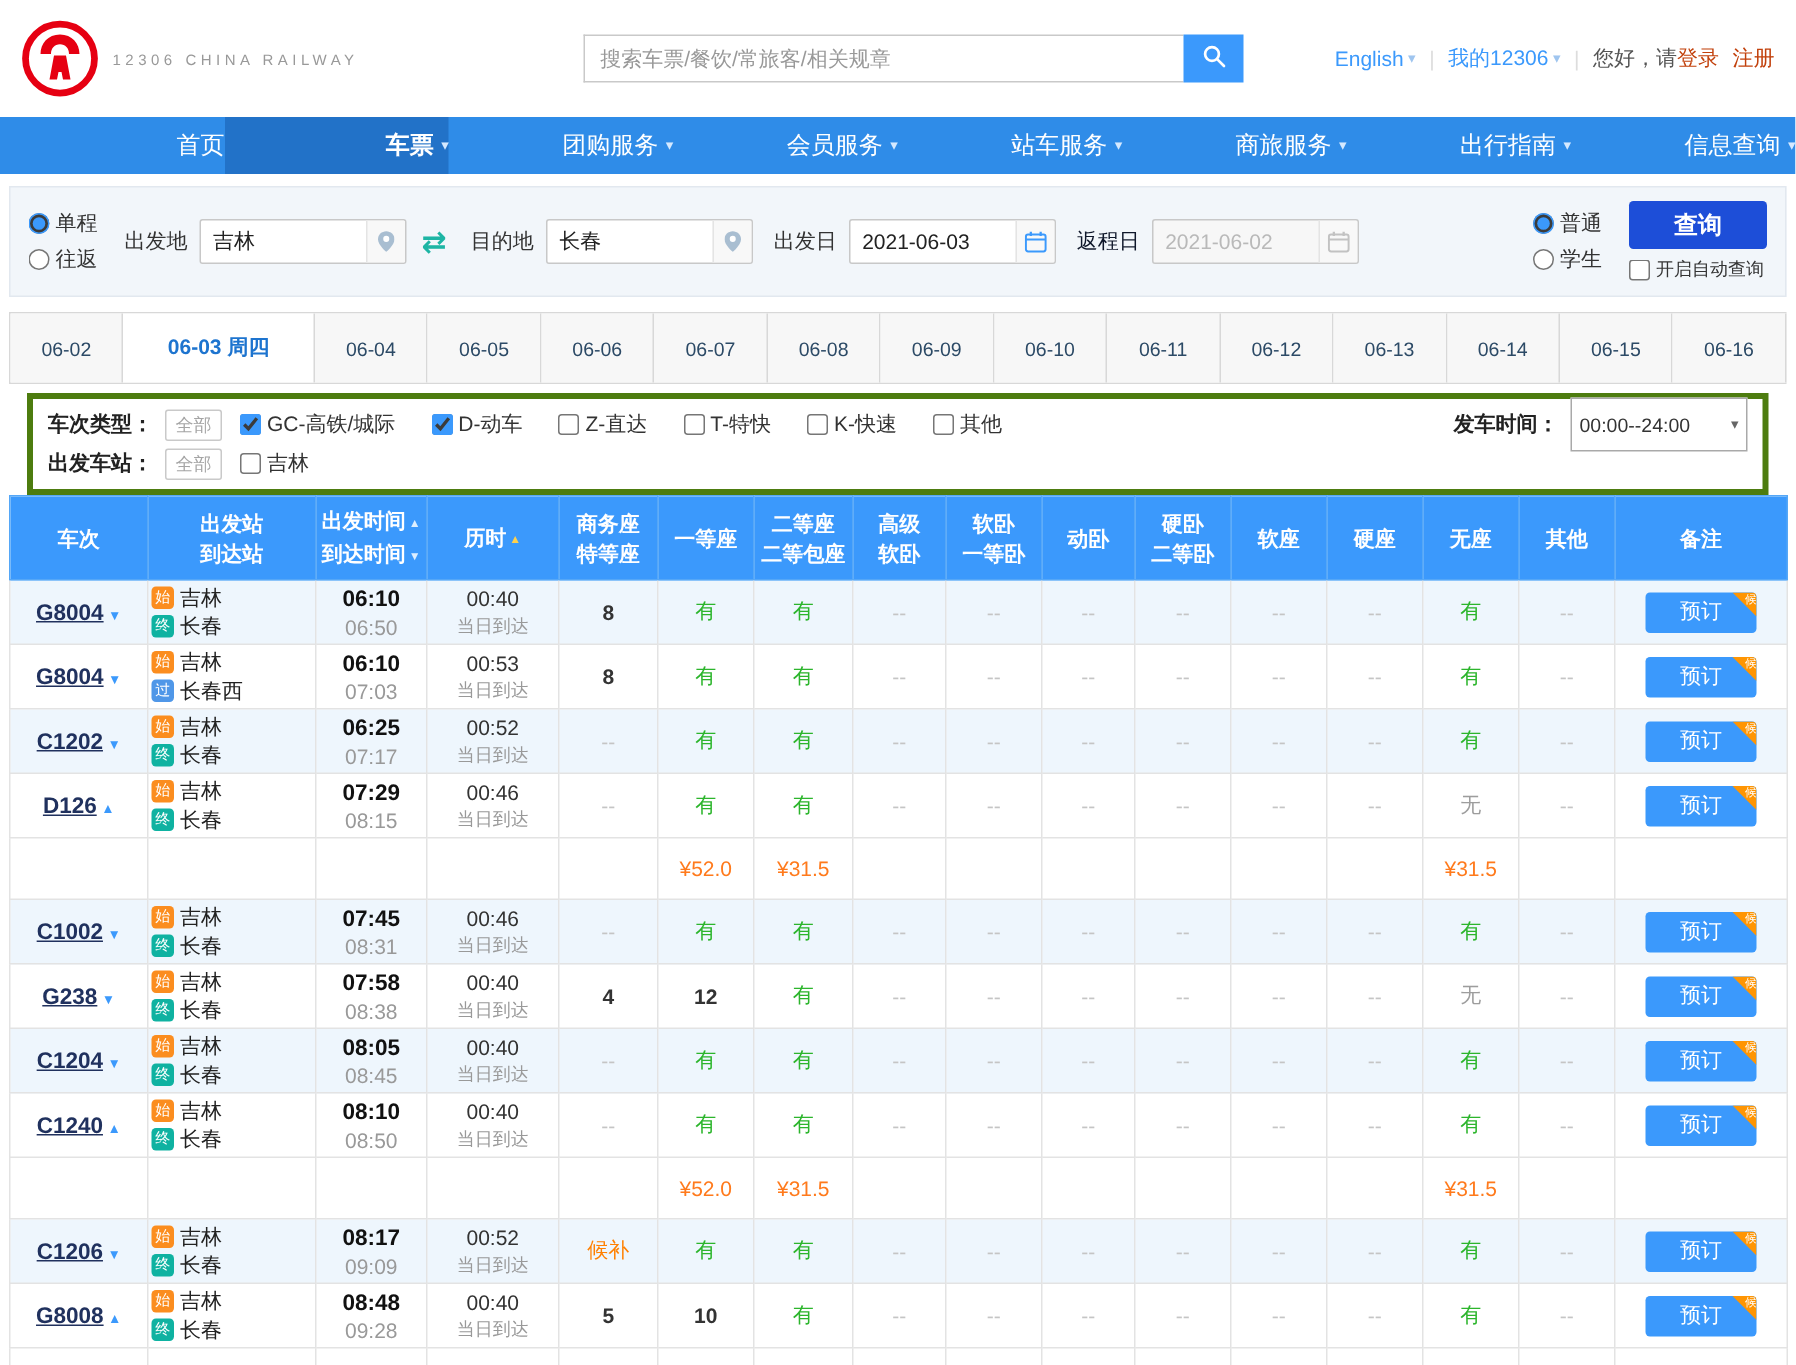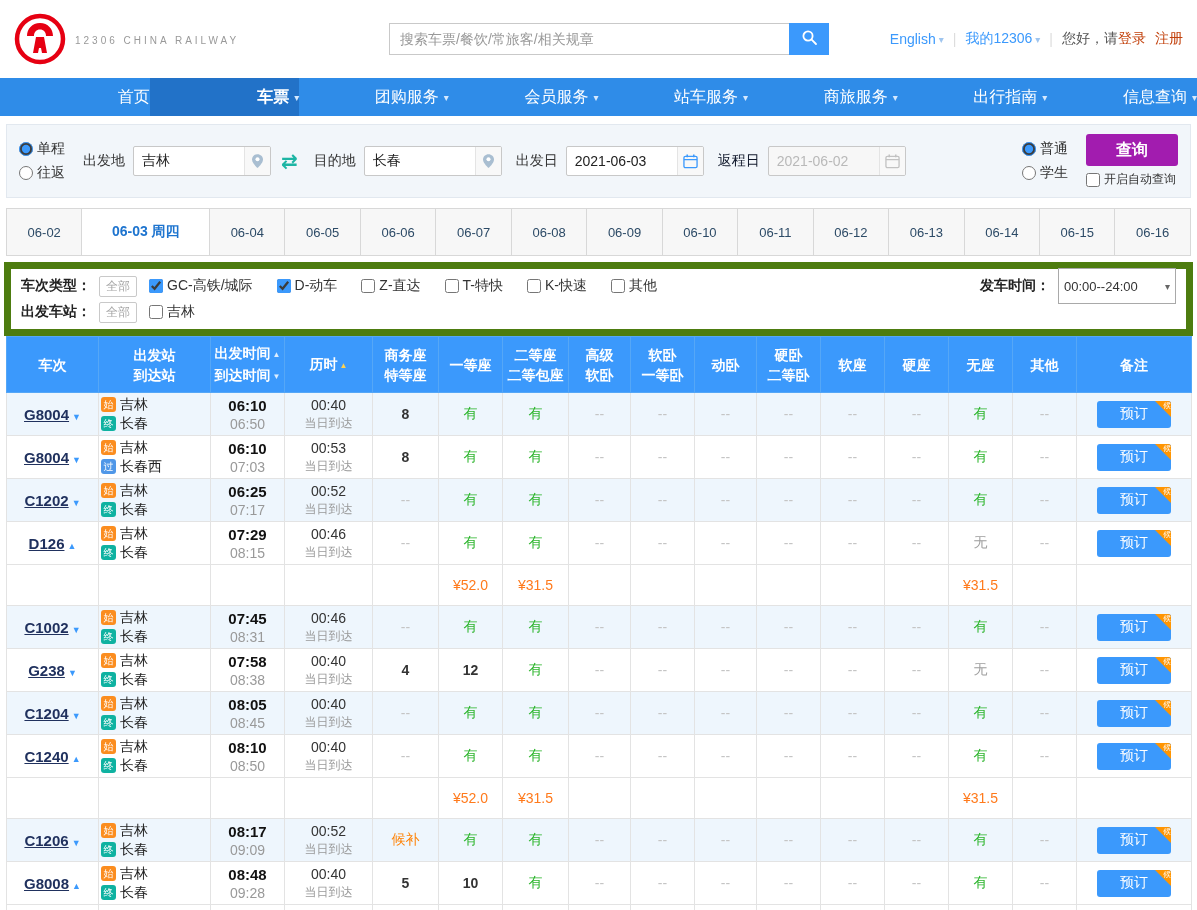--- a/index.html
+++ b/index.html
@@ -39,30 +39,30 @@
   .combo{display:flex;align-items:center;background:#fff;border:1px solid #c8c8c8;height:30px;width:138px;border-radius:2px;overflow:hidden}
   .combo input{flex:1;min-width:0;border:none;outline:none;padding:0 8px;font-size:14px;color:#222;background:transparent}
   .combo-icon{width:26px;height:100%;display:flex;align-items:center;justify-content:center;border-left:1px solid #e4e4e4;background:#f8f8f8;color:#3b99fc;cursor:pointer}
   .combo-icon.pin{color:#a9bed1}
   .combo.disabled{background:#f7f7f7}
   .combo.disabled input{color:#b9b9b9}
   .combo-icon.dim{color:#c2c2c2}
   .swap{font-size:20px;color:#1db5a4;font-weight:bold;margin:0 2px;cursor:pointer}
   .right-cluster{margin-left:auto;display:flex;align-items:center;gap:14px}
   .q-col{display:flex;flex-direction:column;align-items:flex-start;gap:5px}
-  .query-btn{width:92px;height:32px;background:#a21caf;color:#fff;border:none;border-radius:3px;font-size:16px;cursor:pointer;font-weight:bold}
+  .query-btn{width:92px;height:32px;background:#1d4ed8;color:#fff;border:none;border-radius:3px;font-size:16px;cursor:pointer;font-weight:bold}
   .auto-q{display:flex;align-items:center;gap:4px;font-size:12px;color:#333;cursor:pointer}
 
   
   .date-tabs{display:flex;margin:10px 6px 0;border:1px solid #d8d8d8;border-right:none;height:48px}
   .date-tab{flex:1;display:flex;align-items:center;justify-content:center;background:#f7f7f7;border-right:1px solid #d8d8d8;font-size:13px;color:#2c4a66;cursor:pointer;white-space:nowrap}
   .date-tab.active{flex:1.7;background:#fff;color:#1d74cf;font-weight:bold;font-size:14px}
 
   
-  .filter-box{margin:6px 4px 0;border:7px solid #4d7c0f;padding:4px 10px}
+  .filter-box{margin:6px 18px 0;border:4px solid #4d7c0f;padding:4px 10px}
   .filter-row{display:flex;align-items:center;height:26px;gap:8px}
   .fb-label{font-weight:bold;color:#222;font-size:14px}
   .chip{border:1px solid #c9c9c9;color:#a5a5a5;font-size:12px;padding:1px 6px;background:#fff;cursor:pointer;border-radius:2px}
   .opt-group{display:flex;align-items:center;gap:24px;margin-left:4px}
   .chk{display:flex;align-items:center;gap:4px;font-size:14px;color:#333;cursor:pointer}
   .spacer{flex:1}
   .fake-select{display:flex;align-items:center;justify-content:space-between;width:118px;height:36px;border:1px solid #a9a9a9;background:#fff;font-size:13px;padding:0 5px;cursor:pointer;color:#333}
   .sel-caret{font-size:10px;color:#666}
 
   

